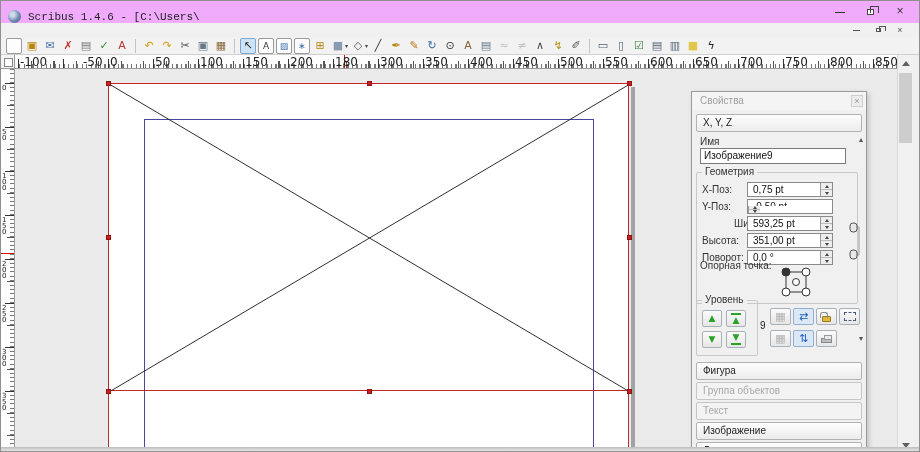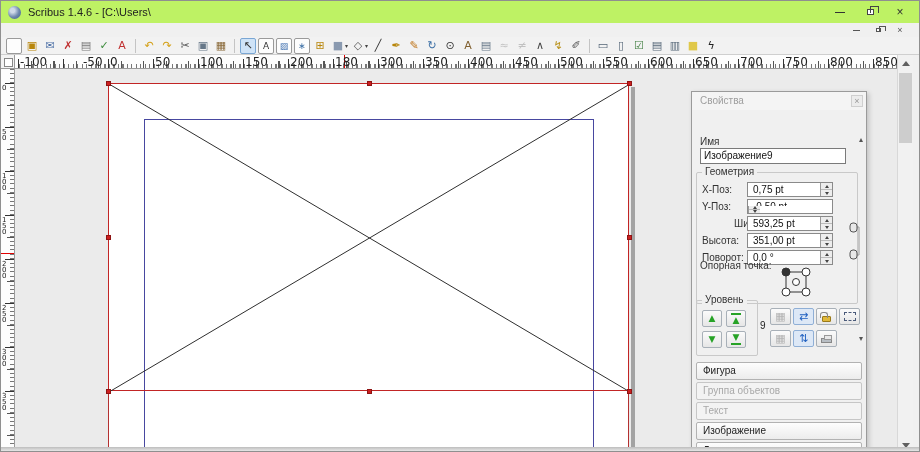--- a/index.html
+++ b/index.html
@@ -4,21 +4,21 @@
 <style>
   html,body{margin:0;padding:0;background:#d6d6d6;}
   *{box-sizing:border-box;}
   #win{
     position:relative;width:920px;height:452px;overflow:hidden;
     background:#f0f0f0;border:1px solid #8f8f8f;
     font-family:"Liberation Sans",sans-serif;font-size:10px;color:#1a1a1a;
     box-shadow:0 3px 6px rgba(0,0,0,.35);
   }
   
-  #titlebar{position:absolute;left:0;top:0;width:100%;height:22px;background:#bef264;display:flex;align-items:center;}
+  #titlebar{position:absolute;left:0;top:0;width:100%;height:22px;background:#f0abfc;display:flex;align-items:flex-end;font-family:Liberation Mono, monospace;}
   #appicon{width:13px;height:13px;border-radius:50%;margin:0 7px 0 7px;
     background:radial-gradient(circle at 35% 35%, #cfd9e8 0 18%, #6d87ad 55%, #3c5c8c 100%);}
   #wtitle{font-size:11px;color:#222;}
   .wbtns{position:absolute;right:4px;top:0;height:22px;display:flex;}
   .wbtn{width:30px;height:22px;display:flex;align-items:center;justify-content:center;color:#333;font-size:12px;}
   .minbar{width:10px;height:1px;background:#333;}
   .sq{width:7px;height:6px;border:1px solid #444;position:relative;background:#fff;}
   .sq::before{content:"";position:absolute;left:2px;top:-4px;width:7px;height:6px;border:1px solid #444;border-bottom:none;}
   
   #menubar{position:absolute;left:0;top:22px;width:100%;height:14px;background:#f5f5f5;display:flex;align-items:center;padding-left:6px;}
@@ -299,20 +299,21 @@
     <div class="sarrow" style="bottom:0;">
         <div class="tri-down"></div>
       </div>
   </div>
 
   <div id="props">
     <div id="ptitle">
       <span>Свойства</span>
       <div id="pclose">×</div>
     </div>
+    <div class="hdrbtn" id="ptab">X, Y, Z</div>
 
     <div class="plabel" style="left:8px;top:44px;">Имя</div>
     <div class="pscroll" style="top:44px;">▴</div>
     <div id="nameinput">Изображение9</div>
 
     <div id="geobox"></div>
     <div id="geolabel">Геометрия</div>
     <div id="georows">
         <div class="georow-label" style="top: 92px;">X-Поз:</div>
         <div class="spin" style="top: 90px;">

